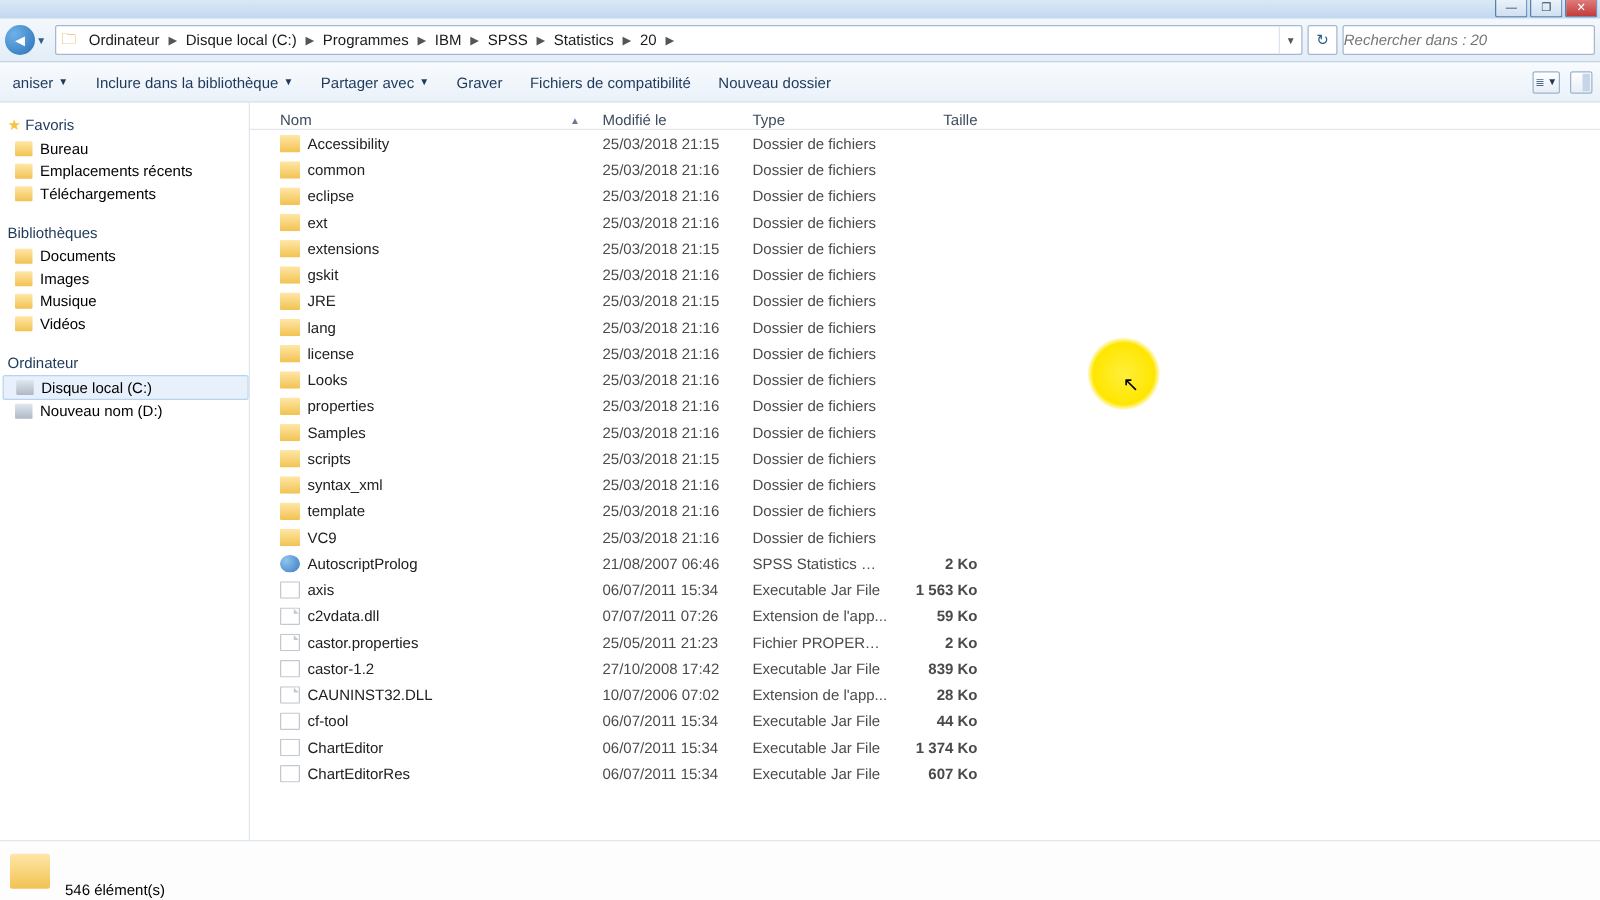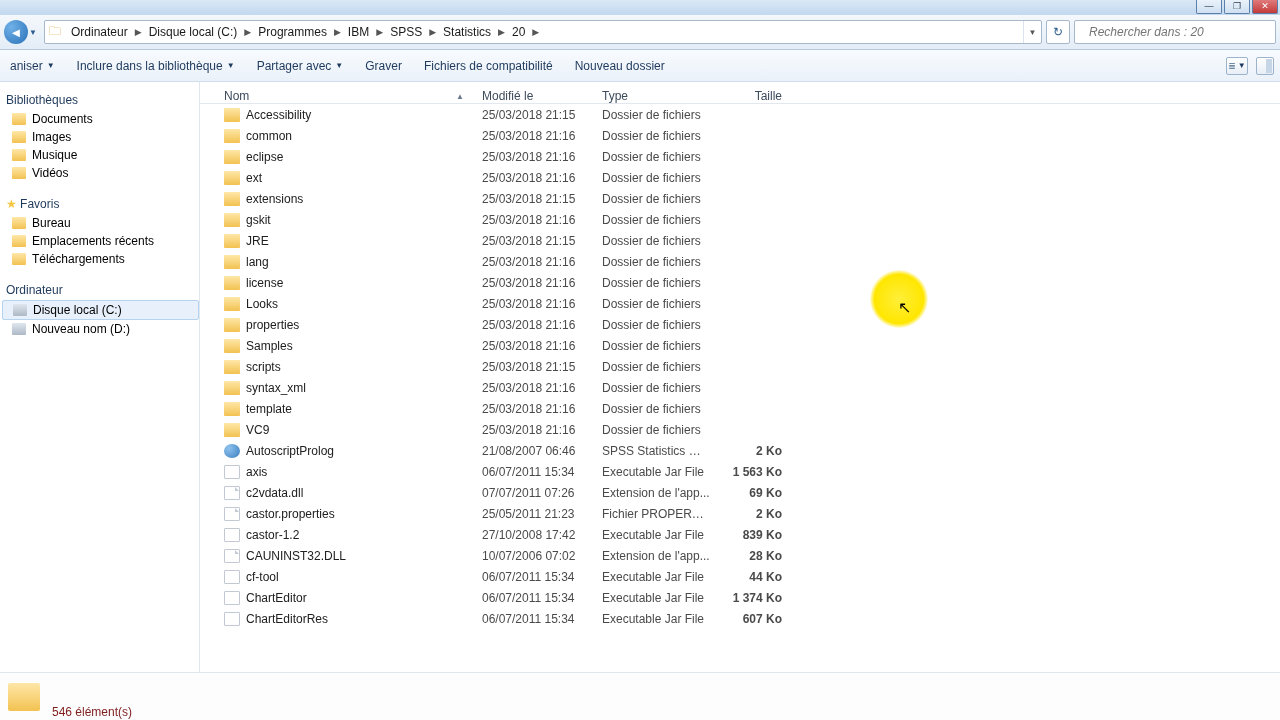--- a/index.html
+++ b/index.html
@@ -16,21 +16,21 @@
   .nav-arrows { display: flex; align-items: center; gap: 0; margin-right: 2px; }
   .nav-arrow { width: 24px; height: 24px; border-radius: 50%; background: radial-gradient(circle at 30% 30%, #6fb1e8, #2971b8); color: #fff; display: flex; align-items: center; justify-content: center; font-size: 13px; }
   .nav-dd { width: 10px; height: 24px; display: flex; align-items: center; justify-content: center; color: #2d5d8d; font-size: 8px; }
   .addressbox { flex: 0 0 998px; height: 24px; border: 1px solid #a7b8cc; background: #fff; display: flex; align-items: center; border-radius: 2px; overflow: hidden; }
   .addr-icon { width: 20px; display: flex; align-items: center; justify-content: center; color: #d9a43a; font-size: 12px; }
   .crumbs { display: flex; align-items: center; height: 100%; overflow: hidden; }
   .crumb { padding: 0 6px; color: #1a1a1a; white-space: nowrap; }
   .crumb-sep { color: #555; font-size: 9px; padding: 0 1px; }
   .addr-dd { width: 18px; height: 100%; border-left: 1px solid #dbe4ee; display: flex; align-items: center; justify-content: center; color: #555; font-size: 8px; margin-left: auto; }
   .refresh { width: 24px; height: 24px; border: 1px solid #a7b8cc; background: #fff; display: flex; align-items: center; justify-content: center; color: #2d5d8d; border-radius: 2px; font-size: 12px; }
-  .searchbox { flex: 1; height: 24px; border: 1px solid #a7b8cc; background: #fff; border-radius: 2px; display: flex; align-items: center; padding: 0 14px; }
+  .searchbox { flex: 1; height: 24px; border: 1px solid #a7b8cc; background: #fff; border-radius: 2px; display: flex; align-items: center; padding: 0 0; }
   .searchbox input { border: none; outline: none; width: 100%; font-style: italic; color: #888; background: transparent; }
 
   
   .toolbar { height: 32px; background: linear-gradient(#f8fbfe,#eaf1f9); border-bottom: 1px solid #d1ddea; display: flex; align-items: center; padding: 0 6px; gap: 14px; color: #1e395b; }
   .tool-btn { display: flex; align-items: center; gap: 4px; padding: 2px 4px; cursor: default; }
   .tool-dd { font-size: 8px; color: #1e395b; }
   .tool-right { margin-left: auto; display: flex; align-items: center; gap: 8px; }
   .view-icon { width: 22px; height: 18px; border: 1px solid #9cb3cc; border-radius: 2px; background: linear-gradient(#fff,#e8eef6); display: flex; align-items: center; justify-content: center; font-size: 9px; color: #4a6a8d; }
   .preview-icon { width: 18px; height: 18px; border: 1px solid #9cb3cc; border-radius: 2px; background: linear-gradient(#fff,#e8eef6); position: relative; }
   .preview-icon::after { content:""; position:absolute; right:1px; top:1px; bottom:1px; width:6px; background:#c7d6e6; }
@@ -66,21 +66,21 @@
   .ficon { width: 16px; height: 14px; display:inline-block; flex-shrink:0;}
   .ficon.folder { background: linear-gradient(#ffe7a8,#f2c251); border-radius: 1px; }
   .ficon.file { background: #fff; border:1px solid #c2c9d2; border-radius:1px; position:relative;}
   .ficon.file::after{content:"";position:absolute;right:0;top:0;border-width:0 4px 4px 0;border-style:solid;border-color:#c2c9d2 #fff;}
   .ficon.blue { background: radial-gradient(circle at 30% 30%, #8fc3ef,#3a7dbd); border-radius:50%; }
   .ficon.jar { background: #fff; border:1px solid #c2c9d2; border-radius:1px; }
 
   
   .statusbar { height: 48px; border-top: 1px solid #e1e7ee; display: flex; align-items: center; padding: 4px 8px; gap: 12px; background:#fdfdfe;}
   .status-icon { width: 32px; height: 28px; background: linear-gradient(#ffe7a8,#f2c251); border-radius: 2px; }
-  .status-text { color: #7f1d1d; margin-top: 30px; }
+  .status-text { color: #000000; margin-top: 30px; }
 
   
   .cursor-spot { position: absolute; left: 870px; top: 270px; width: 58px; height: 58px; border-radius: 50%; background: radial-gradient(circle,#ffef3a 0%,#ffe600 60%,rgba(255,230,0,0) 72%); pointer-events:none; z-index:50;}
   .cursor-arrow { position:absolute; left:898px; top:298px; font-size:16px; color:#000; z-index:51; pointer-events:none;}
 </style>
 </head>
 <body>
 
 <div class="titlebar">
   <div class="win-btns">
@@ -139,51 +139,51 @@
   <div class="tool-btn">Nouveau dossier</div>
   <div class="tool-right">
     <div class="view-icon">≣ <span class="tool-dd" style="margin-left:2px">▼</span></div>
     <div class="preview-icon"></div>
   </div>
 </div>
 
 <div class="main">
   <div class="sidebar">
     <div class="side-group">
+      <div class="side-head"><span class="ic-star">★</span> <span>Favoris</span></div>
+      <div class="side-item">
+          <span class="side-icon ic-folder"></span>
+          <span>Bureau</span>
+        </div>
+      <div class="side-item">
+          <span class="side-icon ic-folder"></span>
+          <span>Emplacements récents</span>
+        </div>
+      <div class="side-item">
+          <span class="side-icon ic-folder"></span>
+          <span>Téléchargements</span>
+        </div>
+    </div>
+    <div class="side-group">
       <div class="side-head">Bibliothèques</div>
       <div class="side-item">
           <span class="side-icon ic-folder"></span>
           <span>Documents</span>
         </div>
       <div class="side-item">
           <span class="side-icon ic-folder"></span>
           <span>Images</span>
         </div>
       <div class="side-item">
           <span class="side-icon ic-folder"></span>
           <span>Musique</span>
         </div>
       <div class="side-item">
           <span class="side-icon ic-folder"></span>
           <span>Vidéos</span>
-        </div>
-    </div>
-    <div class="side-group">
-      <div class="side-head"><span class="ic-star">★</span> <span>Favoris</span></div>
-      <div class="side-item">
-          <span class="side-icon ic-folder"></span>
-          <span>Bureau</span>
-        </div>
-      <div class="side-item">
-          <span class="side-icon ic-folder"></span>
-          <span>Emplacements récents</span>
-        </div>
-      <div class="side-item">
-          <span class="side-icon ic-folder"></span>
-          <span>Téléchargements</span>
         </div>
     </div>
     <div class="side-group">
       <div class="side-head">Ordinateur</div>
       <div class="side-item selected">
           <span class="side-icon ic-drive"></span>
           <span>Disque local (C:)</span>
         </div>
       <div class="side-item">
           <span class="side-icon ic-drive"></span>
@@ -365,21 +365,21 @@
           <div class="cell ctype">Executable Jar File</div>
           <div class="cell csize">1 563 Ko</div>
         </div>
         <div class="row">
           <div class="cell cname">
             <span class="ficon file"></span>
             <span>c2vdata.dll</span>
           </div>
           <div class="cell cmod">07/07/2011 07:26</div>
           <div class="cell ctype">Extension de l'app...</div>
-          <div class="cell csize">69 Ko</div>
+          <div class="cell csize">59 Ko</div>
         </div>
         <div class="row">
           <div class="cell cname">
             <span class="ficon file"></span>
             <span>castor.properties</span>
           </div>
           <div class="cell cmod">25/05/2011 21:23</div>
           <div class="cell ctype">Fichier PROPERTIES</div>
           <div class="cell csize">2 Ko</div>
         </div>

